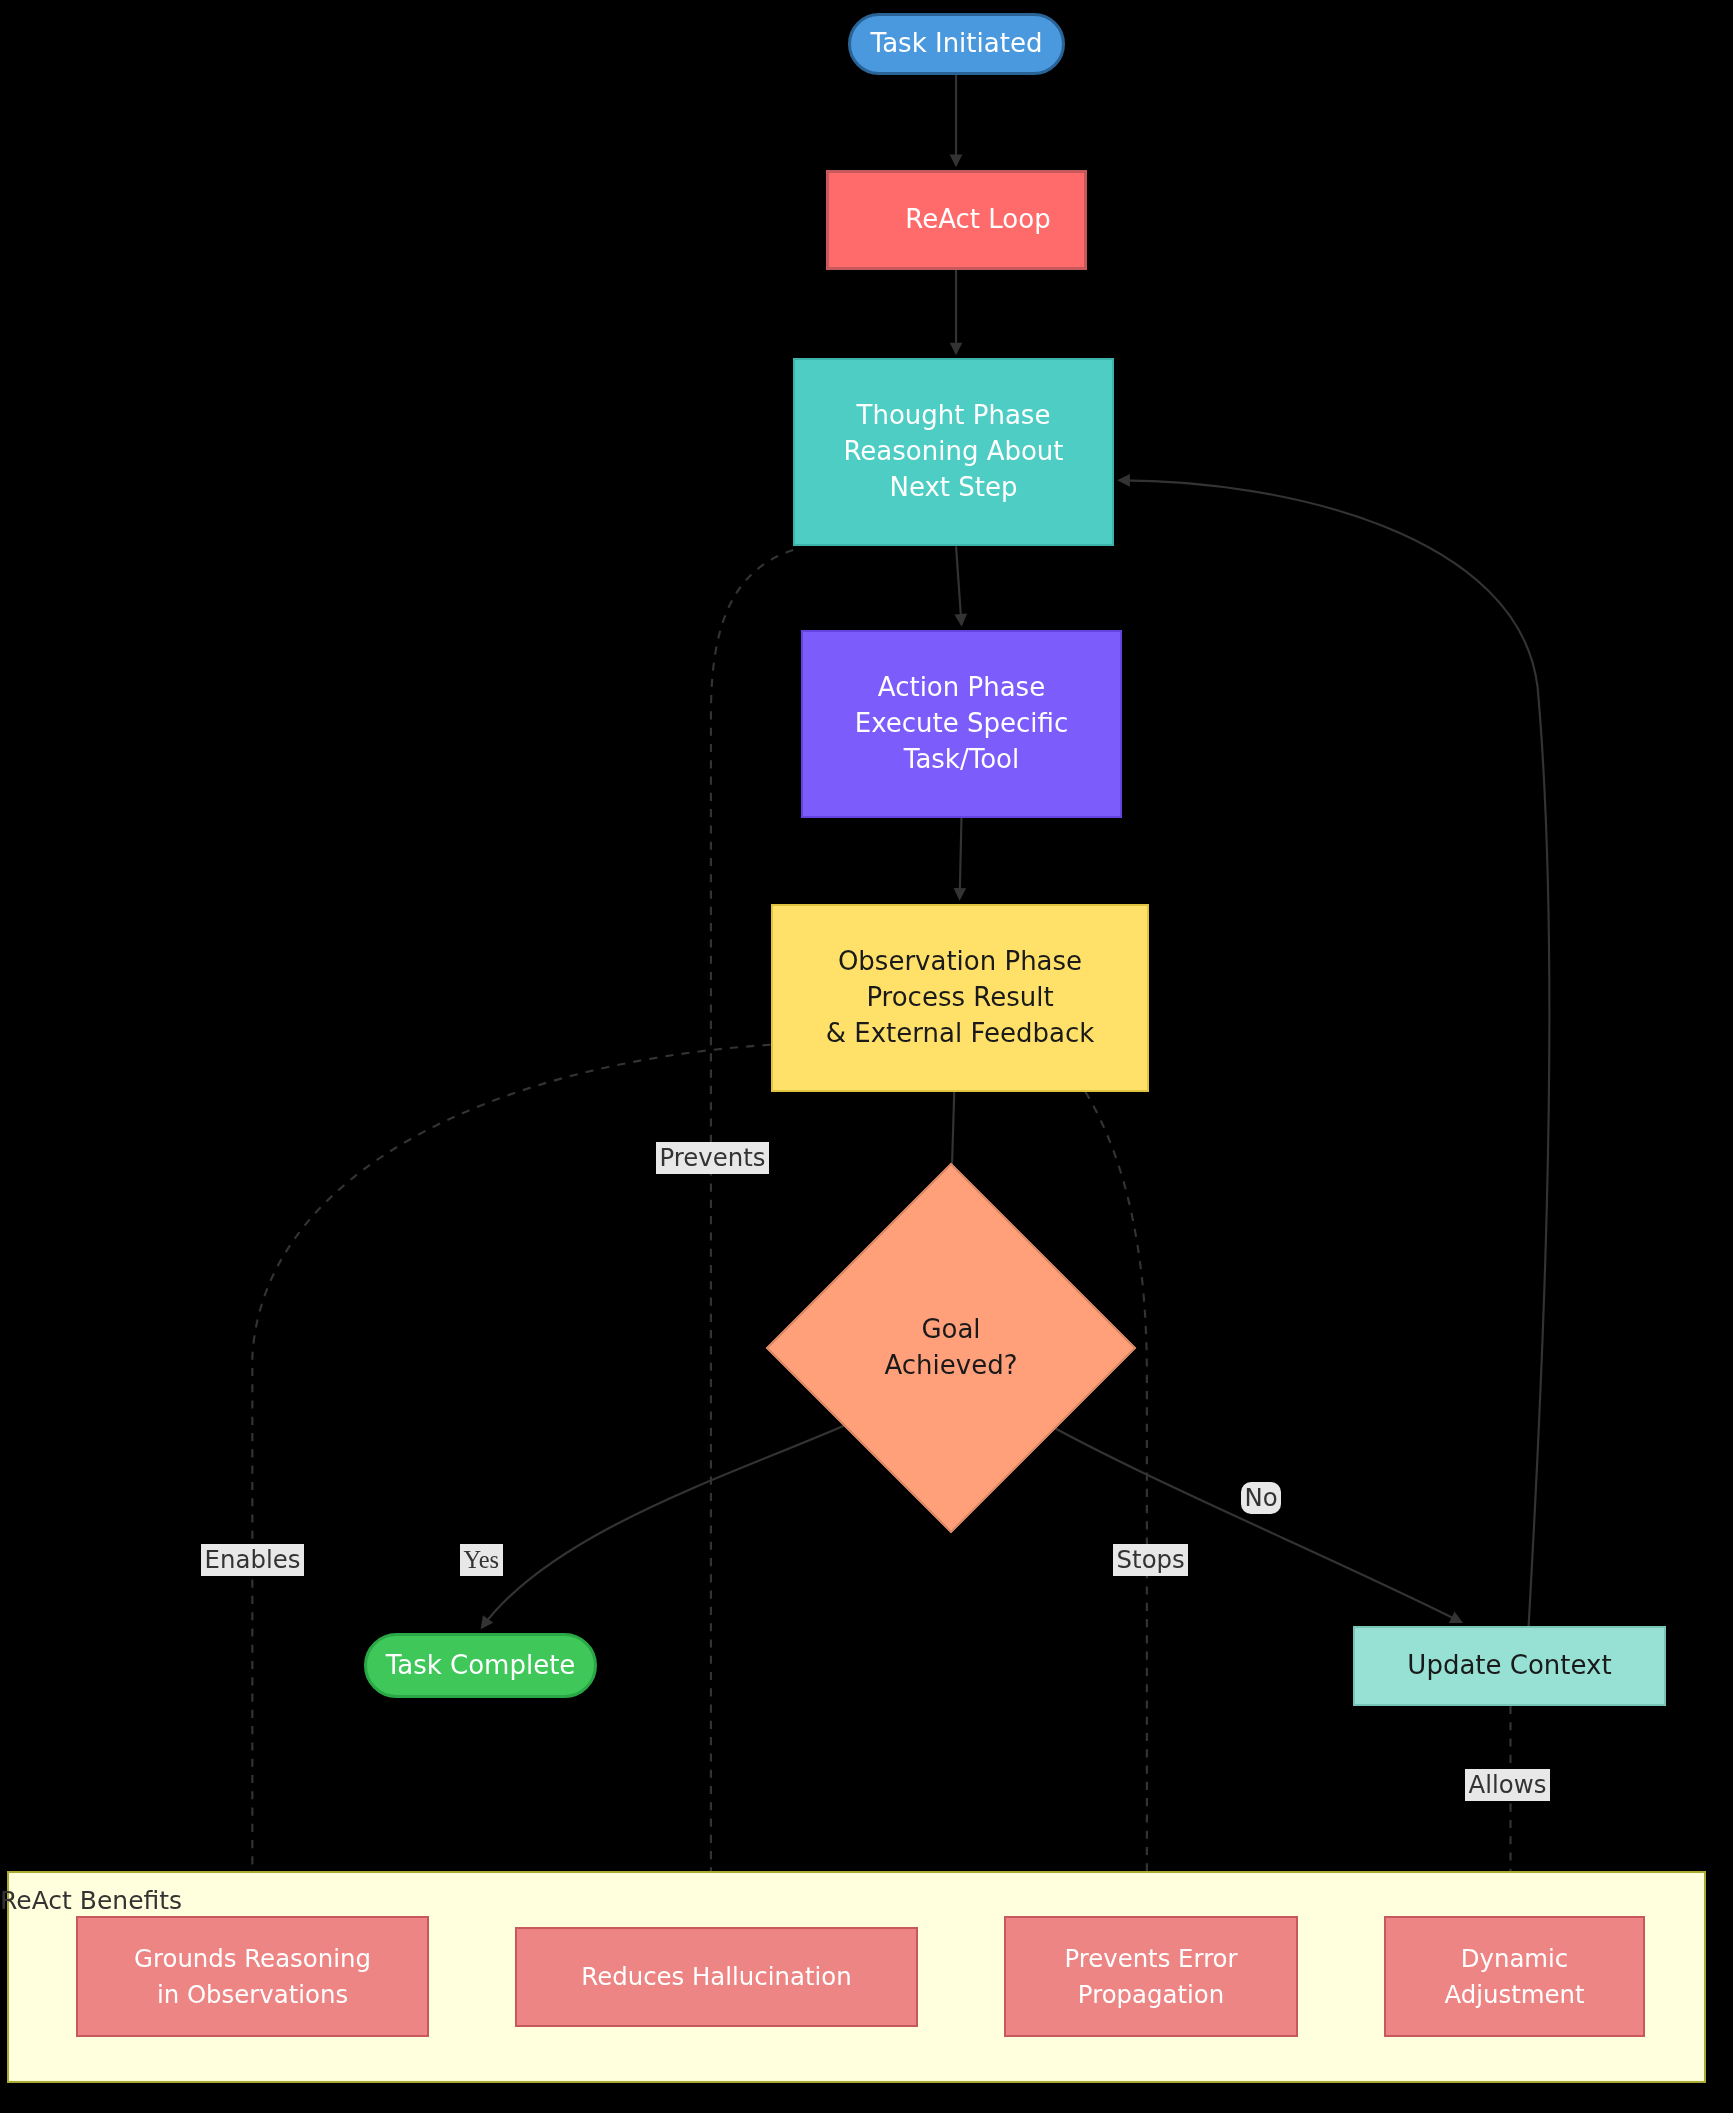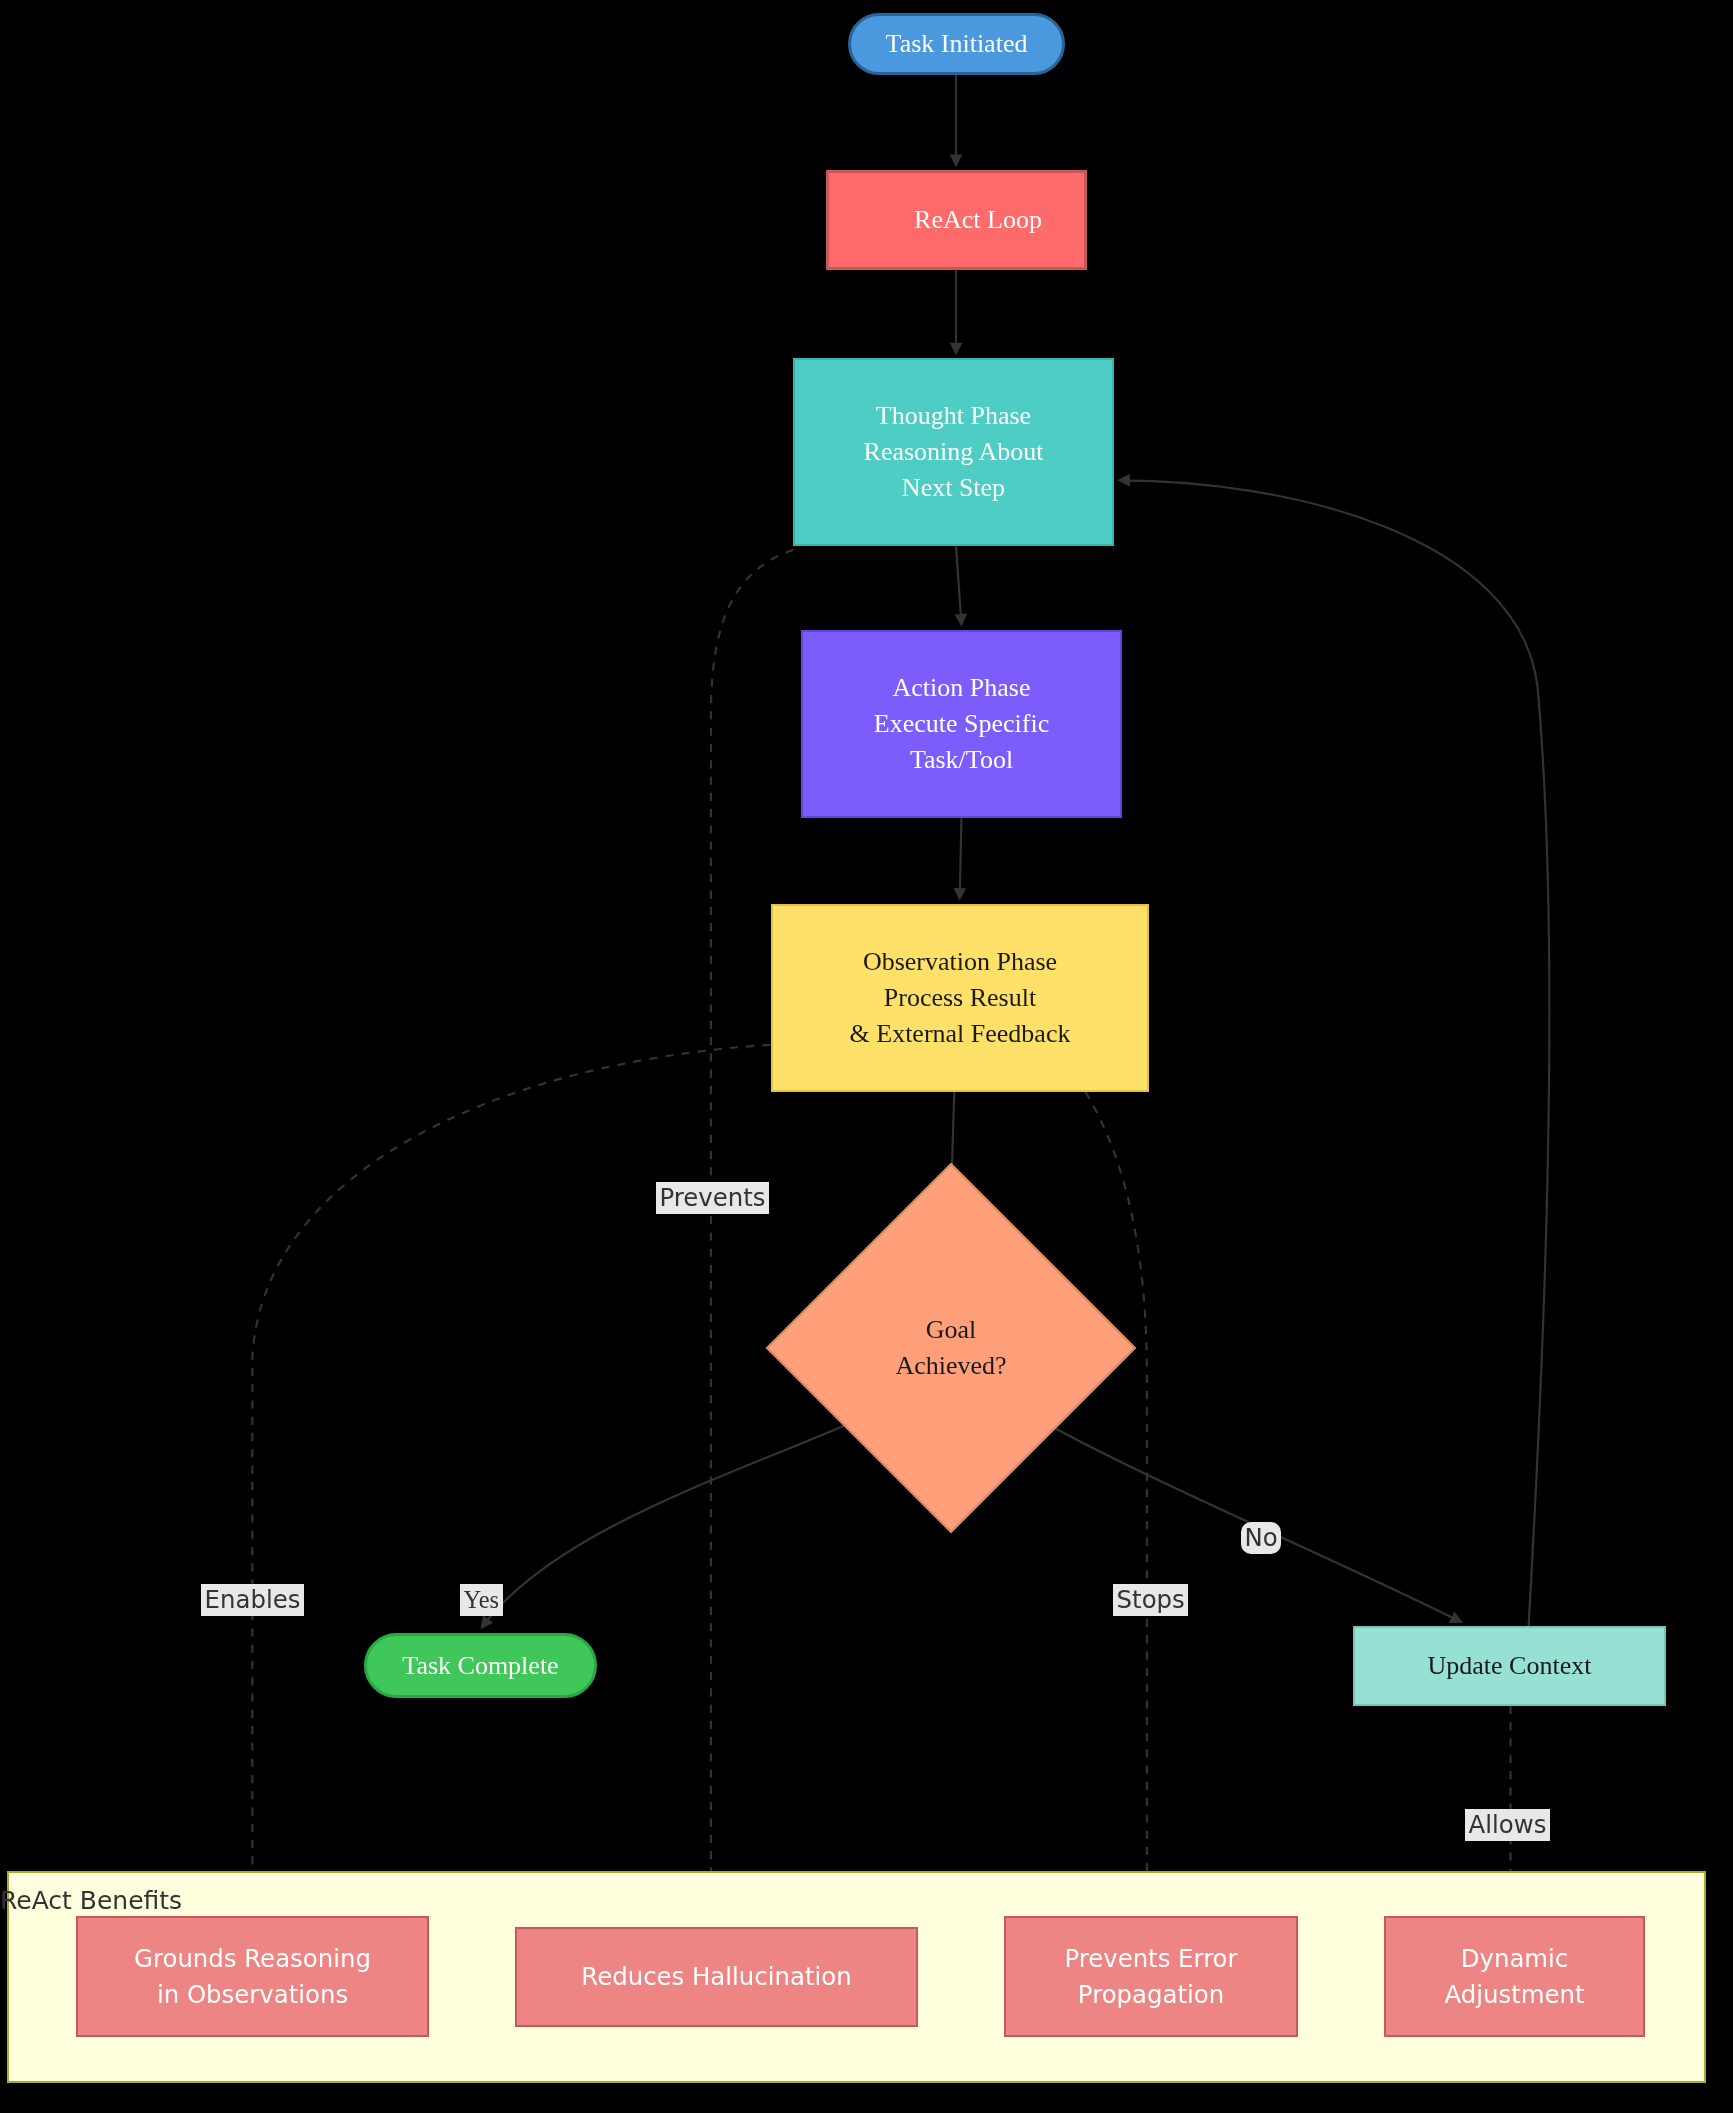--- a/index.html
+++ b/index.html
@@ -26,21 +26,20 @@
   .node {
     position: absolute;
     box-sizing: border-box;
     display: flex;
     flex-direction: column;
     align-items: center;
     justify-content: center;
     text-align: center;
     line-height: 1.38;
     white-space: nowrap;
-    font-family: Liberation Serif, serif;
   }
   .node .ln { display: block; }
 
   
   #n-task-initiated {
     left: 848px; top: 12.7px; width: 217px; height: 62px;
     background: #4A98DE; border: 3.6px solid #2A6496;
     border-radius: 31px; color: #ffffff; font-size: 26px;
   }
   #n-react-loop {
@@ -129,21 +128,20 @@
   
   .edge-label {
     position: absolute;
     background: #E8E8E8;
     color: #333333;
     font-size: 24.4px;
     padding: 1.8px 3.6px;
     white-space: nowrap;
     box-sizing: border-box;
     line-height: 1.18;
-    margin-top: 40px;
   }
   #el-prevents { left: 656px;  top: 1142px; }
   #el-enables  { left: 201px;  top: 1544px; }
   #el-yes      { left: 460px;  top: 1544px; font-family: Liberation Serif, serif; }
   #el-stops    { left: 1113px; top: 1544px; }
   #el-no       { left: 1241px; top: 1482px; border-radius: 10px; }
   #el-allows   { left: 1465px; top: 1769px; }
 </style>
 </head>
 <body>

